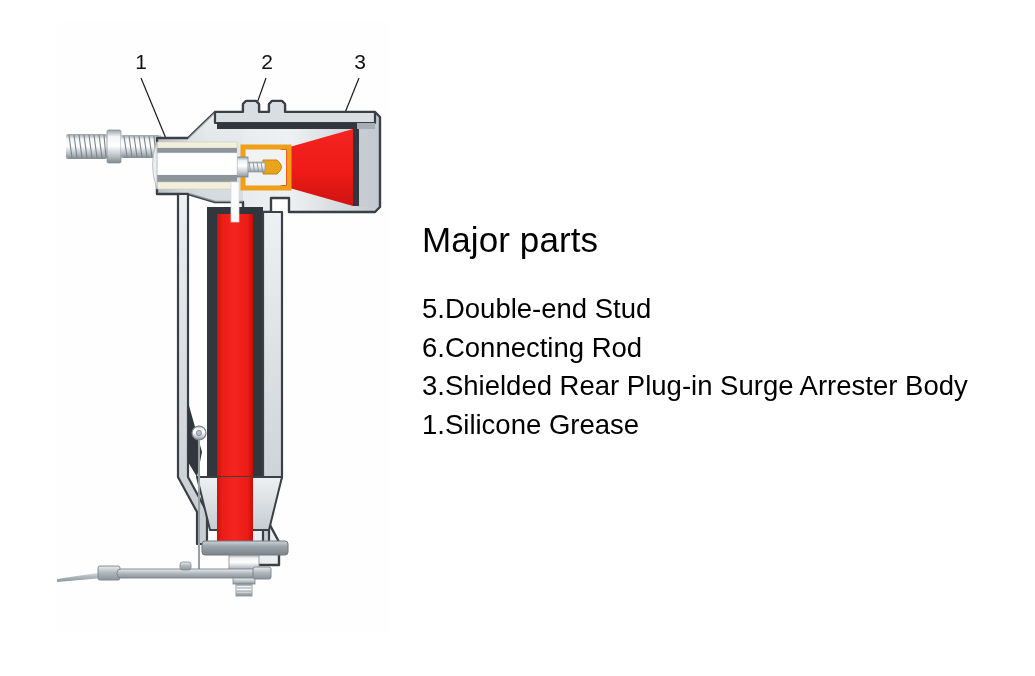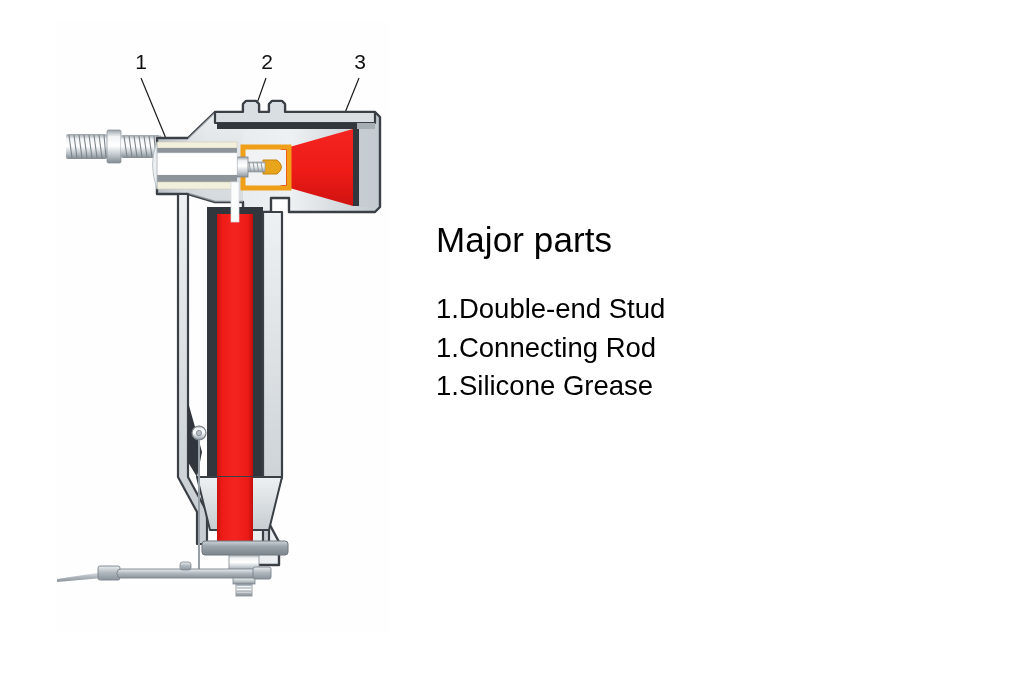--- a/index.html
+++ b/index.html
@@ -32,21 +32,21 @@
     top: 22px;
     width: 333px;
     height: 610px;
     background: #fefefe;
   }
   #figure-svg { display: block; }
 
   
   #parts-panel {
     position: absolute;
-    left: 436px;
+    left: 422px;
     top: 218px;
     width: 600px;
   }
   #parts-title {
     font-size: 35px;
     font-weight: 400;
     line-height: 44px;
     letter-spacing: 0.1px;
     color: #000000;
     margin: 0;
@@ -321,19 +321,20 @@
 
         <rect x="196" y="545" width="18" height="12" rx="2" fill="url(#gGround)" stroke="#7c858c" stroke-width="0.9"></rect>
       </g>
 
     </svg>
   </div>
 
   <div id="parts-panel">
     <h1 id="parts-title">Major parts</h1>
     <ul id="parts-list">
-      <li>1.Double-end Stud</li>
-      <li>1.Connecting Rod</li>
+      <li>5.Double-end Stud</li>
+      <li>6.Connecting Rod</li>
+      <li>3.Shielded Rear Plug-in Surge Arrester Body</li>
       <li>1.Silicone Grease</li>
     </ul>
   </div>
 
 </div>
 
 </body></html>

